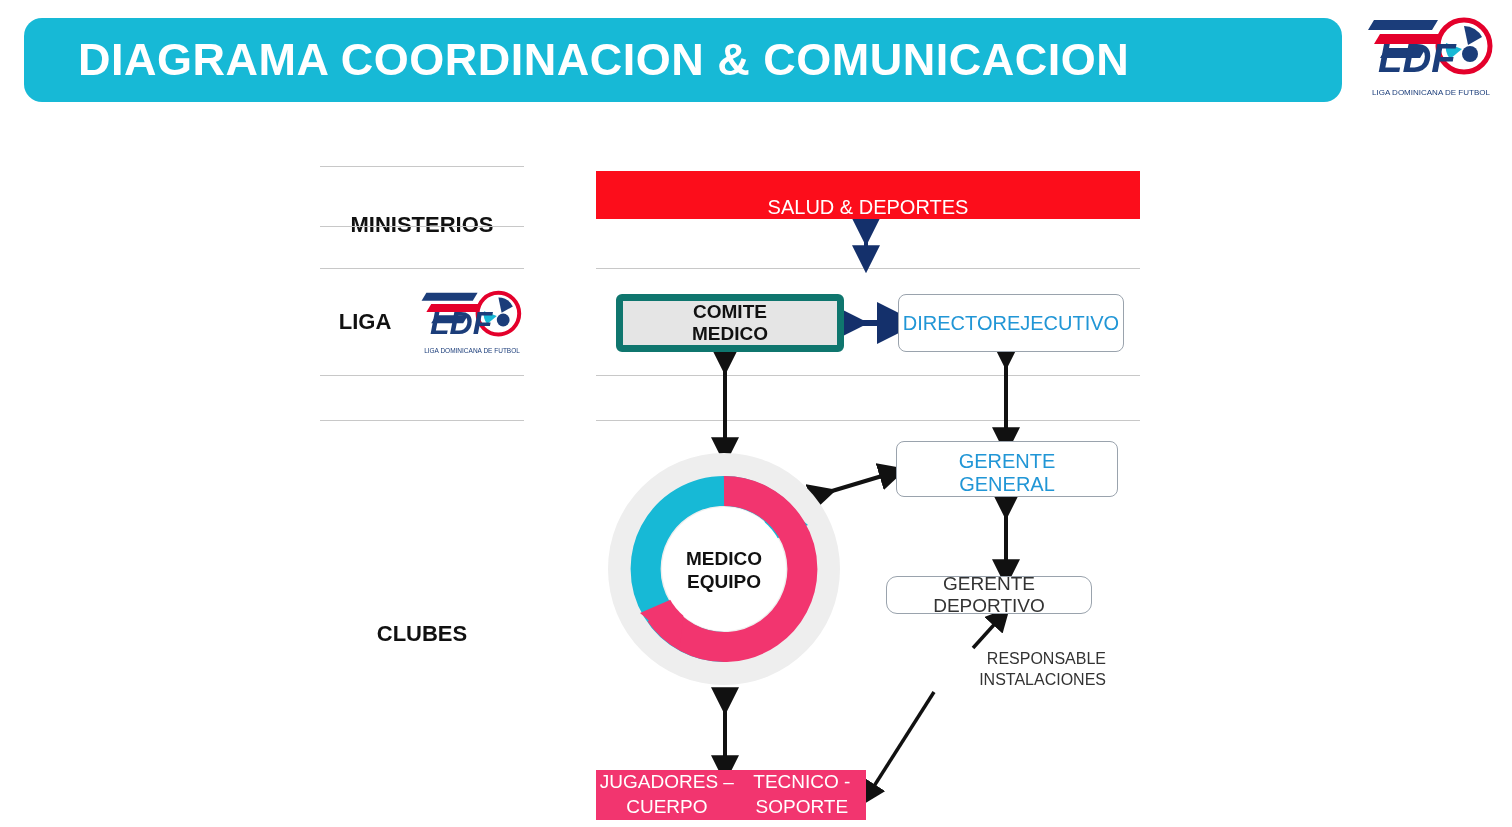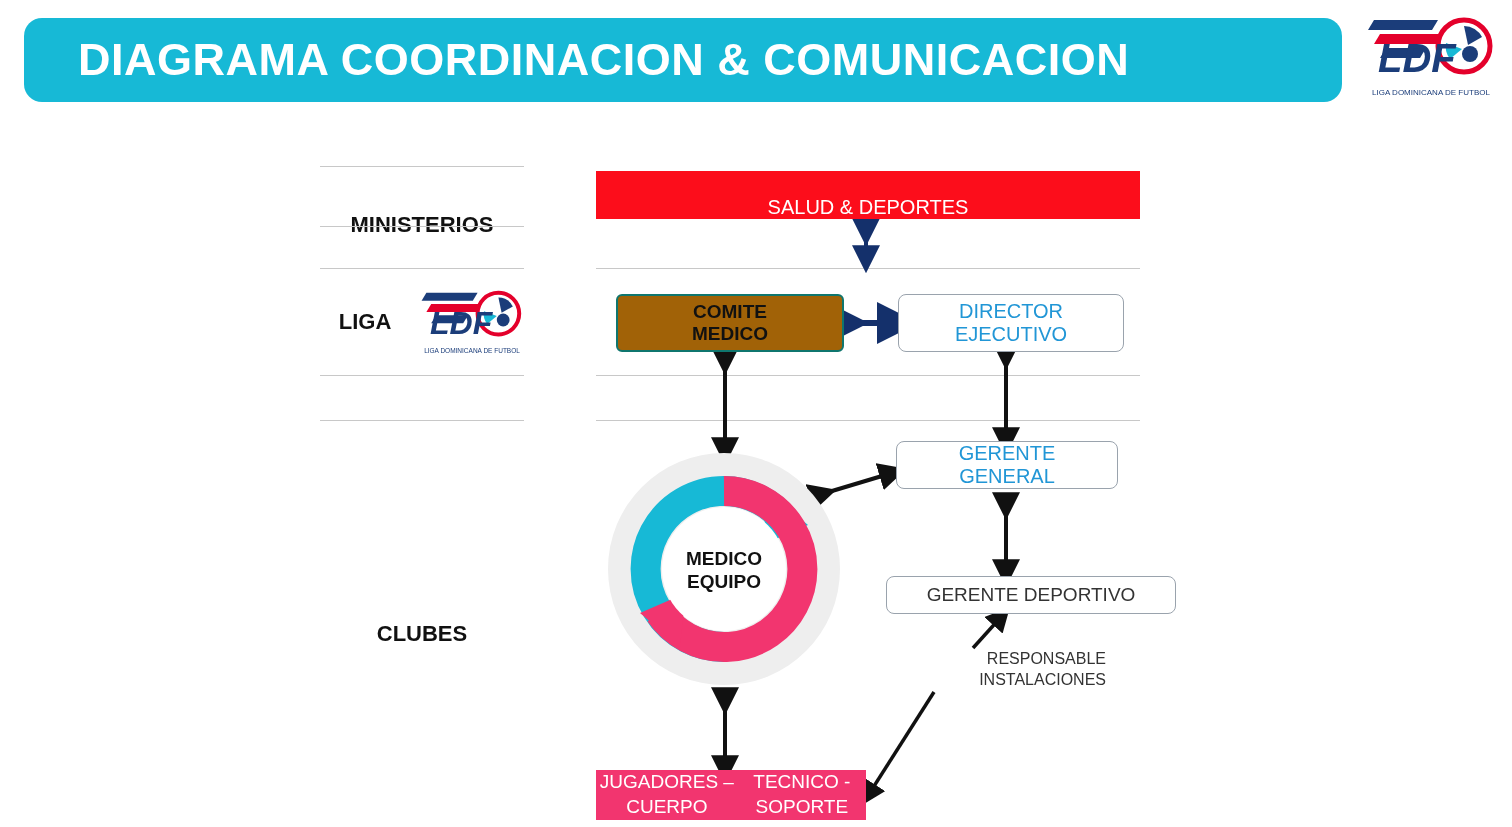--- a/index.html
+++ b/index.html
@@ -80,23 +80,23 @@
     justify-content: center;
     text-align: center;
     line-height: 1.15;
   }
   .box-ministerios {
     background: #fc0d1b;
     color: #ffffff;
     font-size: 20px;
   }
   .box-outline-dark {
-    border: 2px solid #0f766e;
+    border: 7px solid #0f766e;
     border-radius: 6px;
-    background: #a16207;
+    background: #e5e5e5;
     color: #111111;
     font-size: 19px;
     font-weight: bold;
   }
   .box-outline-light {
     border: 1px solid #9aa3ad;
     border-radius: 8px;
     background: #ffffff;
     color: #2196d6;
     font-size: 20px;
@@ -257,31 +257,31 @@
 
   <div class="box box-ministerios" style="left:596px; top:171px; width:544px; height:48px;align-items:flex-end;">
     <span>SALUD &amp; DEPORTES</span>
   </div>
 
   <div class="box box-outline-dark" style="left:616px; top:294px; width:228px; height:58px; flex-direction:column;">
     <span>COMITE</span>
     <span>MEDICO</span>
   </div>
 
-  <div class="box box-outline-light" style="left:898px; top:294px; width:226px; height:58px; flex-direction:column;">
+  <div class="box box-outline-light" style="left:898px; top:294px; width:226px; height:58px; ">
     <span>DIRECTOR</span>
     <span>EJECUTIVO</span>
   </div>
 
-  <div class="box box-outline-light" style="left:896px; top:441px; width:222px; height:48px; flex-direction:column;justify-content:flex-end;">
+  <div class="box box-outline-light" style="left:896px; top:441px; width:222px; height:56px; flex-direction:column;justify-content:flex-end;">
     <span>GERENTE</span>
     <span>GENERAL</span>
   </div>
 
-  <div class="box box-outline-plain" style="left:886px; top:576px; width:290px; height:38px;">
+  <div class="box box-outline-plain" style="left:886px; top:576px; width:206px; height:38px;border-radius:11px;">
     <span>GERENTE DEPORTIVO</span>
   </div>
 
   <div class="free-text" style="left:906px; top:649px; width:200px;text-align:right;">
     <div>RESPONSABLE</div>
     <div>INSTALACIONES</div>
   </div>
 
   <div class="box box-players" style="left:596px; top:770px; width:270px; height:50px; flex-direction:row;">
     <span>JUGADORES –CUERPO</span>

